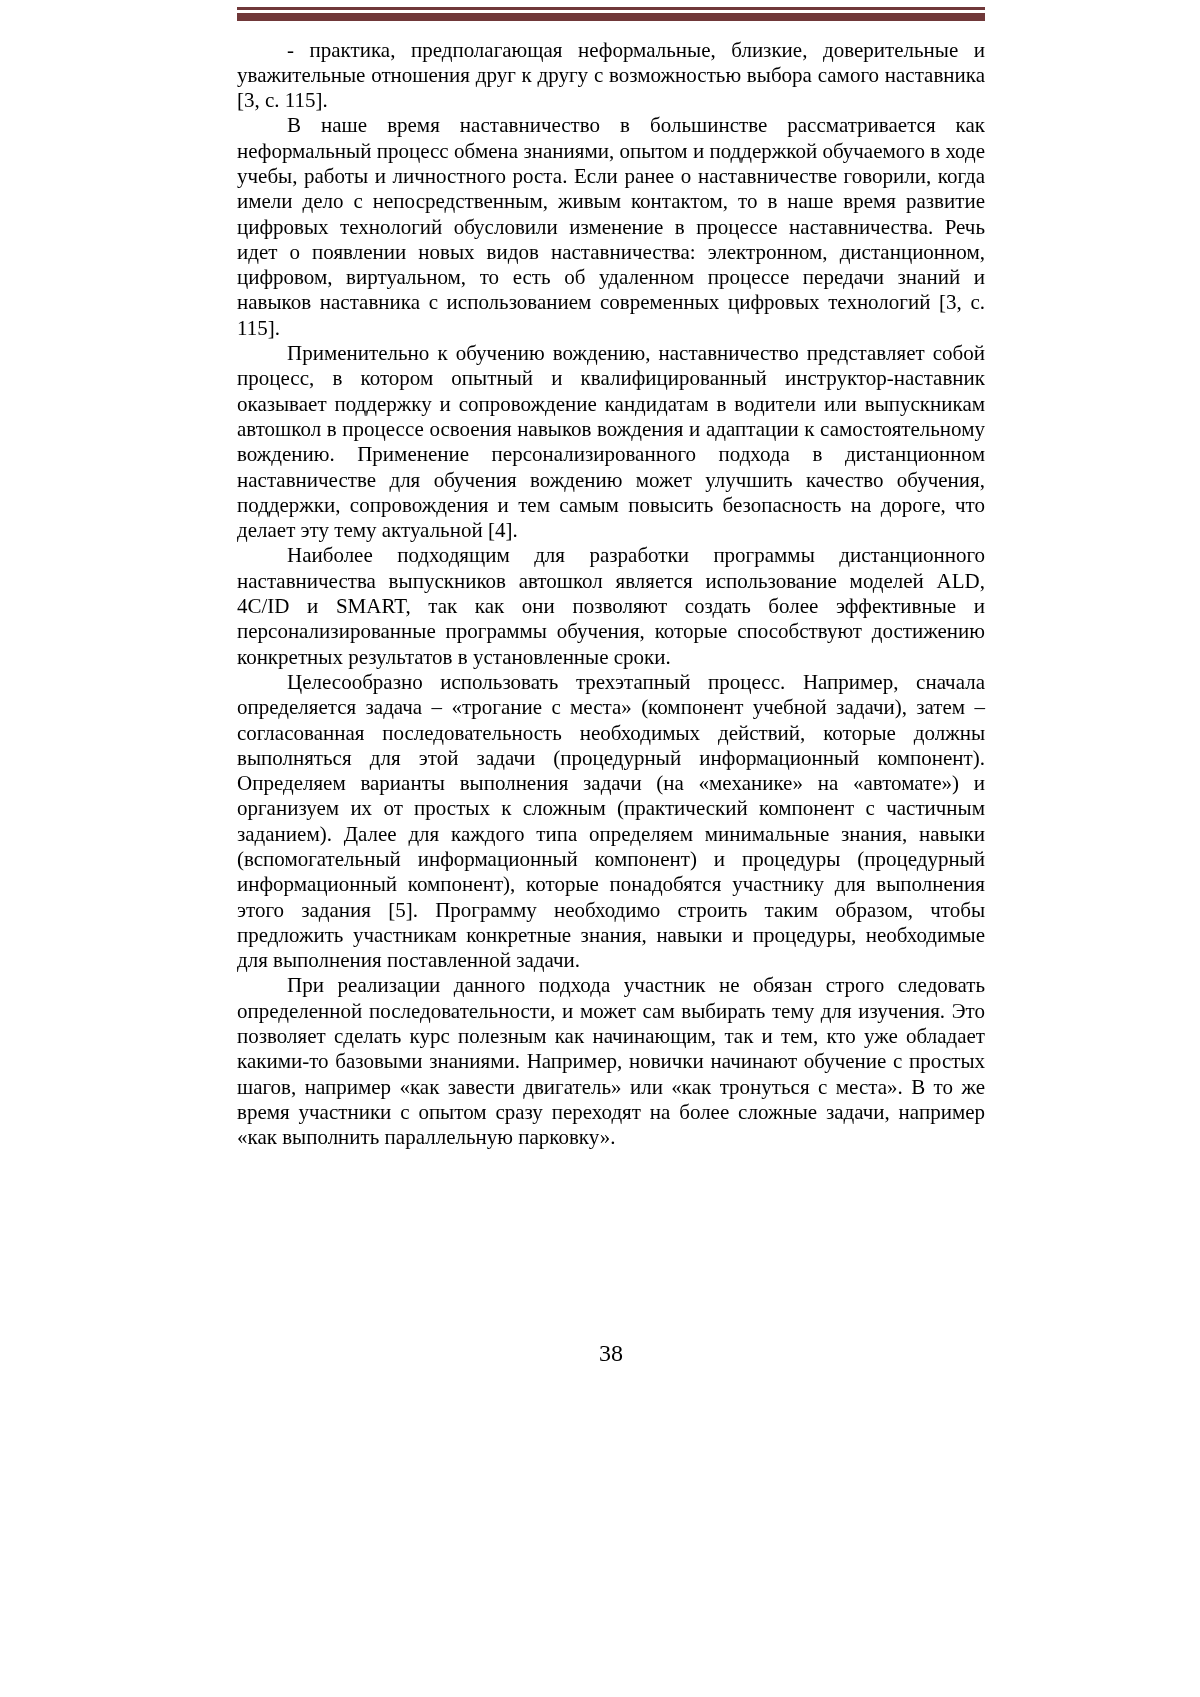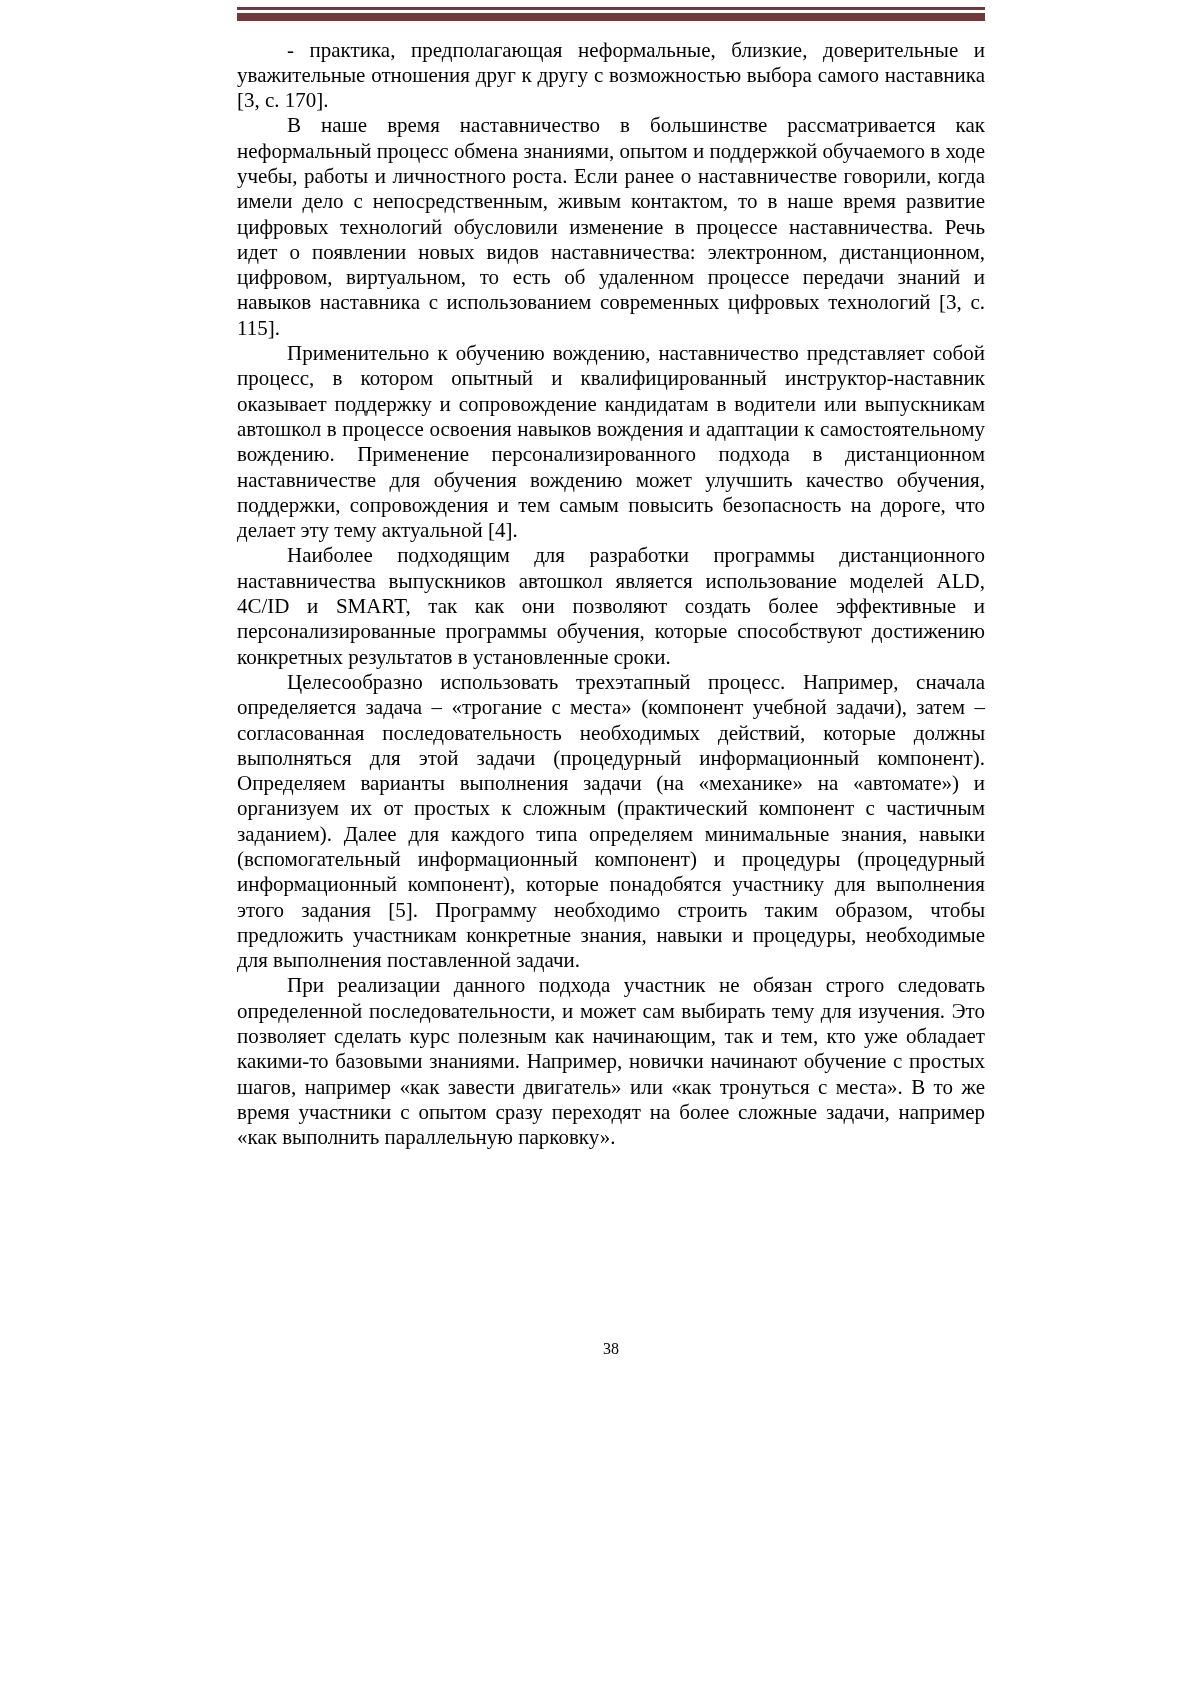--- a/index.html
+++ b/index.html
@@ -55,37 +55,37 @@
     padding: 0;
     text-indent: 50px;
   }
   .page-number {
     position: absolute;
     left: 237px;
     width: 748px;
     top: 1340px;
     text-align: center;
     font-family: "Liberation Serif", "DejaVu Serif", serif;
-    font-size: 16px;
+    font-size: 24px;
     color: #000000;
   }
 </style>
 </head>
 <body>
 
 <div class="page">
   <div class="content-col">
 
 
     <div class="rule-thin"></div>
 
     <div class="rule-thick"></div>
 
     <div class="body-text">
-      <p>- практика, предполагающая неформальные, близкие, доверительные и уважительные отношения друг к другу с возможностью выбора самого наставника [3, с. 170].</p>
+      <p>- практика, предполагающая неформальные, близкие, доверительные и уважительные отношения друг к другу с возможностью выбора самого наставника [3, с. 115].</p>
       <p>В наше время наставничество в большинстве рассматривается как неформальный процесс обмена знаниями, опытом и поддержкой обучаемого в ходе учебы, работы и личностного роста. Если ранее о наставничестве говорили, когда имели дело с непосредственным, живым контактом, то в наше время развитие цифровых технологий обусловили изменение в процессе наставничества. Речь идет о появлении новых видов наставничества: электронном, дистанционном, цифровом, виртуальном, то есть об удаленном процессе передачи знаний и навыков наставника с использованием современных цифровых технологий [3, с. 115].</p>
       <p>Применительно к обучению вождению, наставничество представляет собой процесс, в котором опытный и квалифицированный инструктор-наставник оказывает поддержку и сопровождение кандидатам в водители или выпускникам автошкол в процессе освоения навыков вождения и адаптации к самостоятельному вождению. Применение персонализированного подхода в дистанционном наставничестве для обучения вождению может улучшить качество обучения, поддержки, сопровождения и тем самым повысить безопасность на дороге, что делает эту тему актуальной [4].</p>
       <p>Наиболее подходящим для разработки программы дистанционного наставничества выпускников автошкол является использование моделей ALD, 4C/ID и SMART, так как они позволяют создать более эффективные и персонализированные программы обучения, которые способствуют достижению конкретных результатов в установленные сроки.</p>
       <p>Целесообразно использовать трехэтапный процесс. Например, сначала определяется задача – «трогание с места» (компонент учебной задачи), затем – согласованная последовательность необходимых действий, которые должны выполняться для этой задачи (процедурный информационный компонент). Определяем варианты выполнения задачи (на «механике» на «автомате») и организуем их от простых к сложным (практический компонент с частичным заданием). Далее для каждого типа определяем минимальные знания, навыки (вспомогательный информационный компонент) и процедуры (процедурный информационный компонент), которые понадобятся участнику для выполнения этого задания [5]. Программу необходимо строить таким образом, чтобы предложить участникам конкретные знания, навыки и процедуры, необходимые для выполнения поставленной задачи.</p>
       <p>При реализации данного подхода участник не обязан строго следовать определенной последовательности, и может сам выбирать тему для изучения. Это позволяет сделать курс полезным как начинающим, так и тем, кто уже обладает какими-то базовыми знаниями. Например, новички начинают обучение с простых шагов, например «как завести двигатель» или «как тронуться с места». В то же время участники с опытом сразу переходят на более сложные задачи, например «как выполнить параллельную парковку».</p>
     </div>
   </div>
 
   <div class="page-number">38</div>
 </div>

